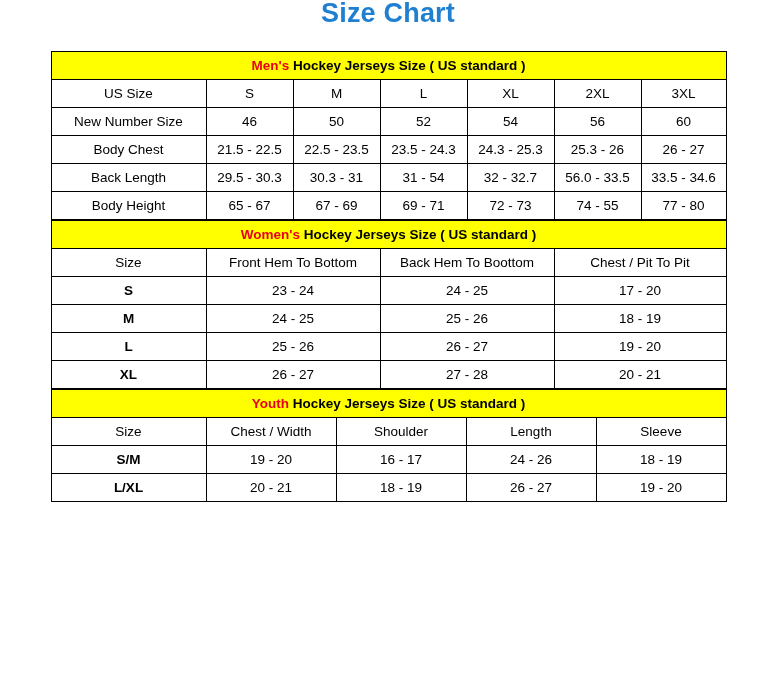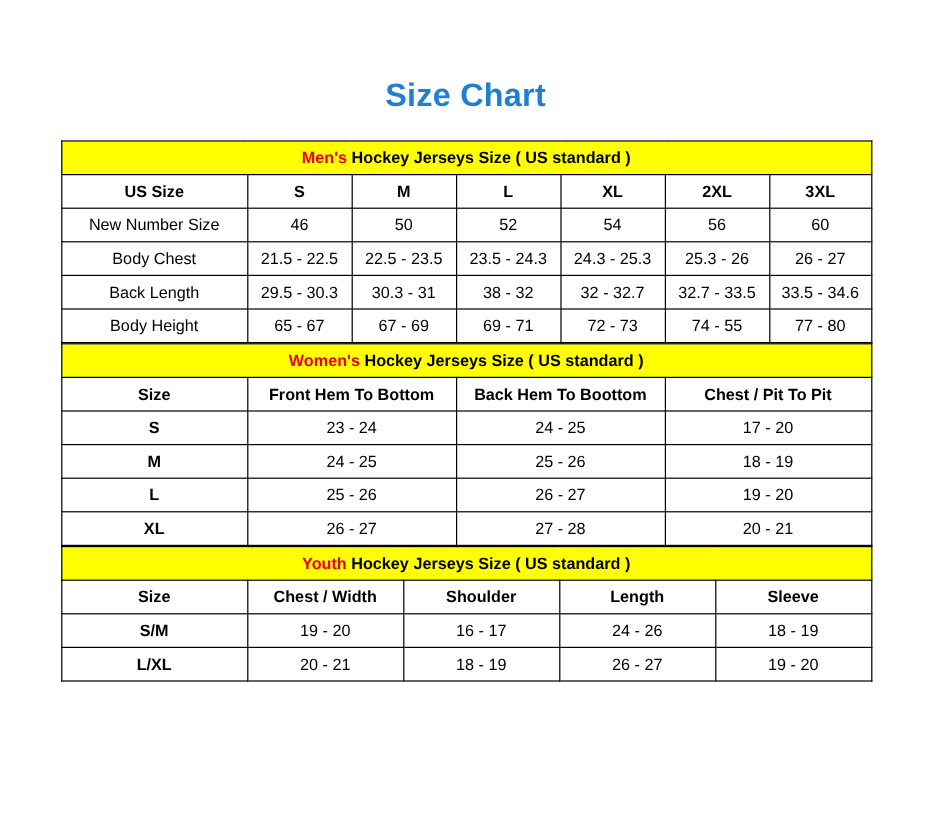--- a/index.html
+++ b/index.html
@@ -19,21 +19,20 @@
     height: 692px;
     position: relative;
     box-sizing: border-box;
   }
   .title {
     text-align: center;
     color: #1f7fd1;
     font-size: 27px;
     font-weight: bold;
     letter-spacing: 0.2px;
-    padding-top: 66px;
     margin: 0 0 24px 0;
     line-height: 1;
   }
   .chart-wrap {
     width: 675px;
     margin: 4px auto;
   }
   table.size-table {
     border-collapse: collapse;
     width: 100%;
@@ -51,21 +50,21 @@
   .band {
     background: #ffff00;
     font-weight: bold;
     font-size: 15px;
     height: 32px;
   }
   .band .accent {
     color: #e8001c;
   }
   .colhead {
-    font-weight: bold;
+    font-weight: normal;
   }
   .rowlabel {
     font-weight: normal;
   }
   .rowlabel-bold {
     font-weight: bold;
   }
 </style>
 </head>
 <body>
@@ -114,23 +113,23 @@
           <td>22.5 - 23.5</td>
           <td>23.5 - 24.3</td>
           <td>24.3 - 25.3</td>
           <td>25.3 - 26</td>
           <td>26 - 27</td>
         </tr>
         <tr>
           <td class="rowlabel">Back Length</td>
           <td>29.5 - 30.3</td>
           <td>30.3 - 31</td>
-          <td>38 - 32</td>
+          <td>31 - 54</td>
           <td>32 - 32.7</td>
-          <td>32.7 - 33.5</td>
+          <td>56.0 - 33.5</td>
           <td>33.5 - 34.6</td>
         </tr>
         <tr>
           <td class="rowlabel">Body Height</td>
           <td>65 - 67</td>
           <td>67 - 69</td>
           <td>69 - 71</td>
           <td>72 - 73</td>
           <td>74 - 55</td>
           <td>77 - 80</td>

